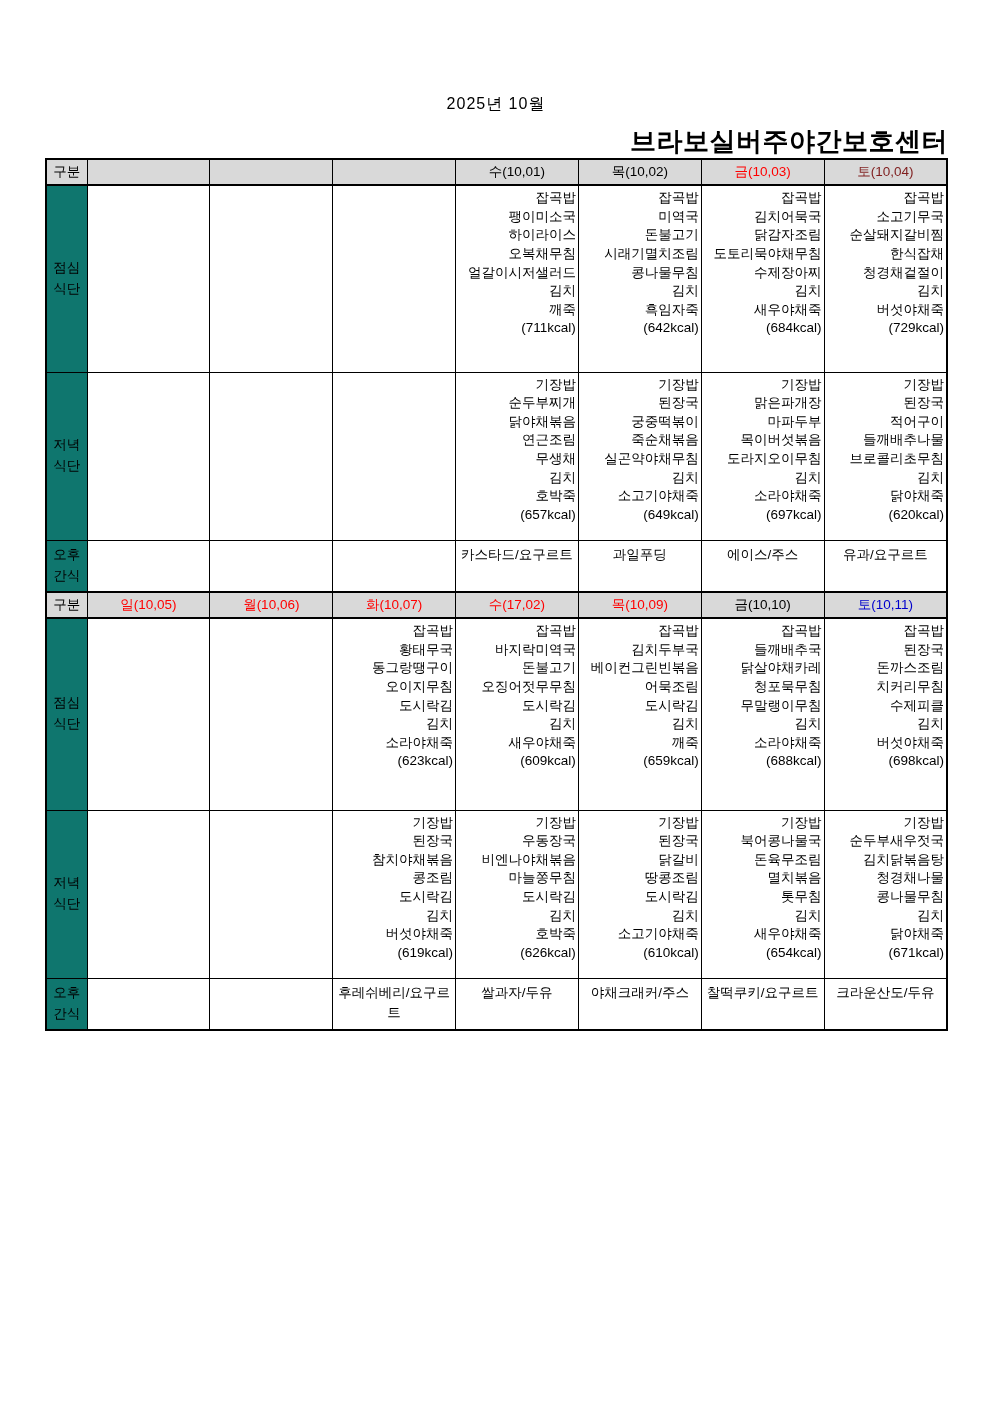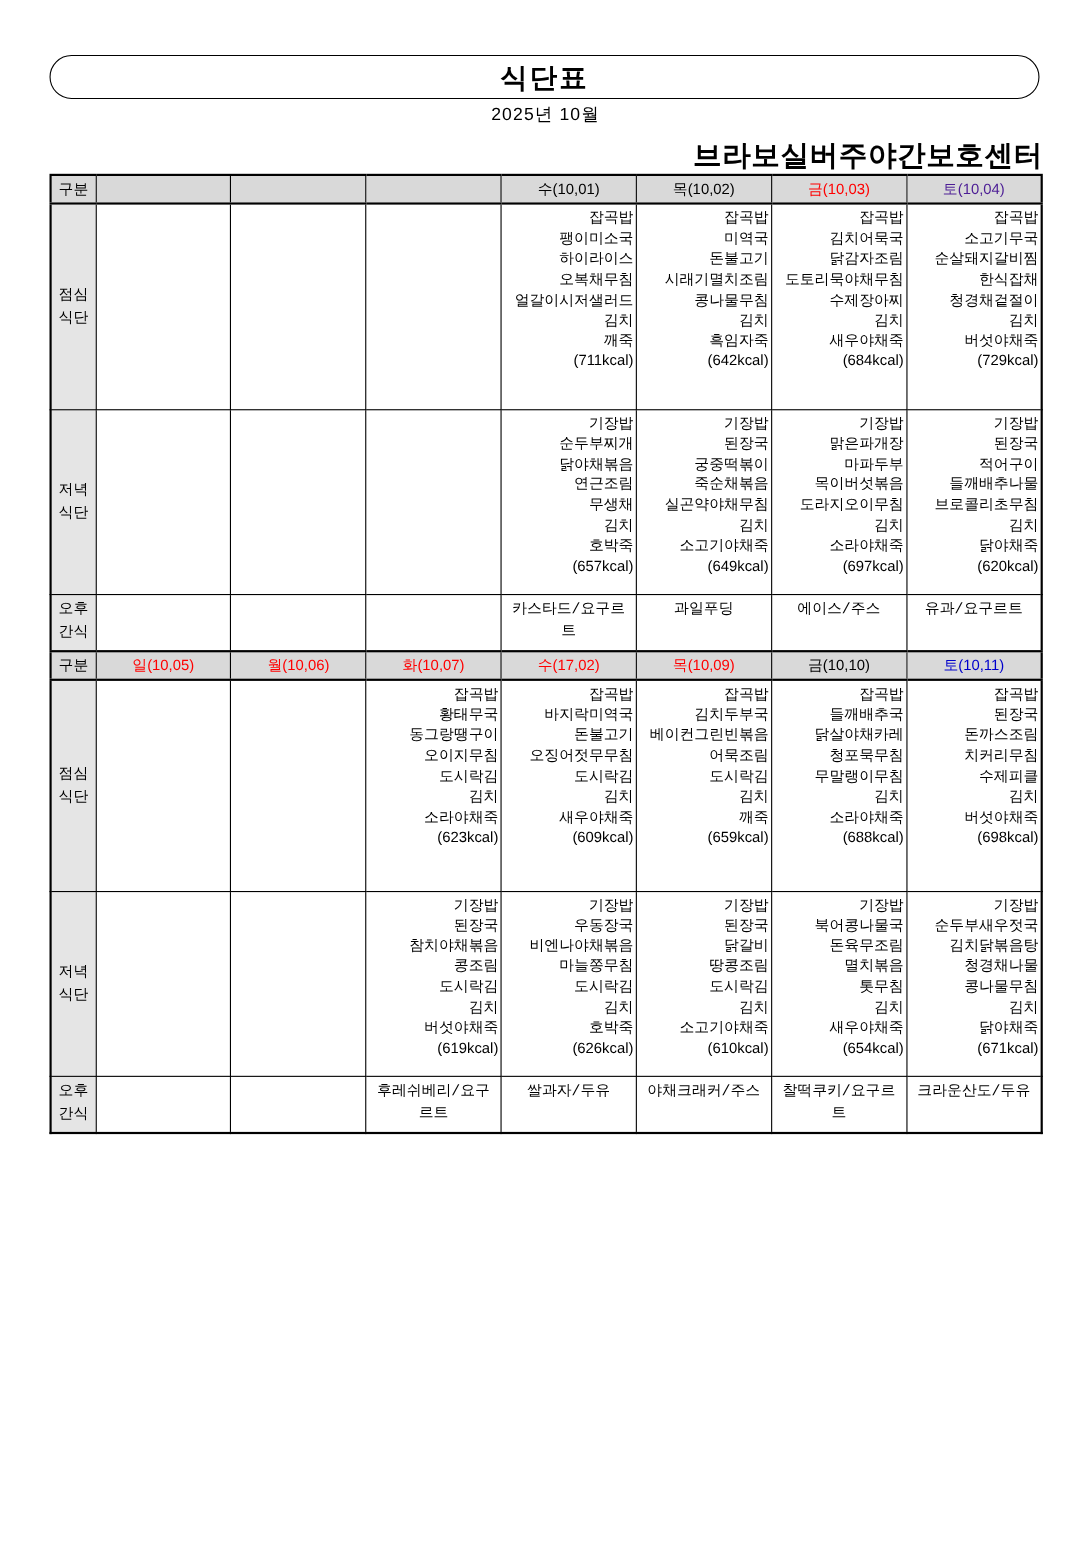--- a/index.html
+++ b/index.html
@@ -29,46 +29,43 @@
   table.menu-table td{
     border:1px solid #000;overflow:hidden;box-sizing:border-box;
   }
   col.c-lab{width:41px;}
 
   tr.hdr td{
     height:26px;background:#d9d9d9;text-align:center;vertical-align:middle;
     font-size:13.5px;border-top-width:2px;border-bottom-width:2px;
   }
   td.lab{
-    background:#e5e5e5;text-align:center;vertical-align:middle;
+    background:#0f766e;text-align:center;vertical-align:middle;
     font-size:13.5px;line-height:1.55;word-break:break-all;padding:0 4px;
   }
   td.menu{
     vertical-align:top;text-align:right;
     font-size:13.5px;line-height:1.38;white-space:pre-line;
     padding:3px 2px 0 2px;word-break:break-all;
   }
   td.snackc{
     vertical-align:top;text-align:center;
     font-size:13.5px;line-height:1.5;padding:4px 3px 0 3px;word-break:break-all;
   }
   tr.r-lunch1 td{height:187px;}
   tr.r-dinner1 td{height:168px;}
-  tr.r-snack td{height:52px;font-family:Liberation Mono, monospace;}
+  tr.r-snack td{height:52px;}
   tr.r-lunch2 td{height:192px;}
   tr.r-dinner2 td{height:168px;}
 </style>
 </head>
 <body>
 
 <div class="page">
 
-  <div class="titlebox">
-    <span>식단표</span>
-  </div>
 
   <div class="subtitle">2025년 10월</div>
 
   <div class="org">브라보실버주야간보호센터</div>
 
   <table class="menu-table">
     <colgroup>
       <col class="c-lab">
         <col>
         <col>
@@ -81,21 +78,21 @@
     <tbody>
 
       <tr class="hdr">
         <td class="lab">구분</td>
         <td style="color: rgb(0, 0, 0);"></td>
         <td style="color: rgb(0, 0, 0);"></td>
         <td style="color: rgb(0, 0, 0);"></td>
         <td style="color: rgb(0, 0, 0);">수(10,01)</td>
         <td style="color: rgb(0, 0, 0);">목(10,02)</td>
         <td style="color: rgb(255, 0, 0);">금(10,03)</td>
-        <td style="color: #4c1d95;">토(10,04)</td>
+        <td style="color: #7f1d1d;">토(10,04)</td>
       </tr>
 
       <tr class="r-lunch1">
         <td class="lab">점심식단</td>
         <td class="menu"></td>
         <td class="menu"></td>
         <td class="menu"></td>
         <td class="menu">잡곡밥
 팽이미소국
 하이라이스

